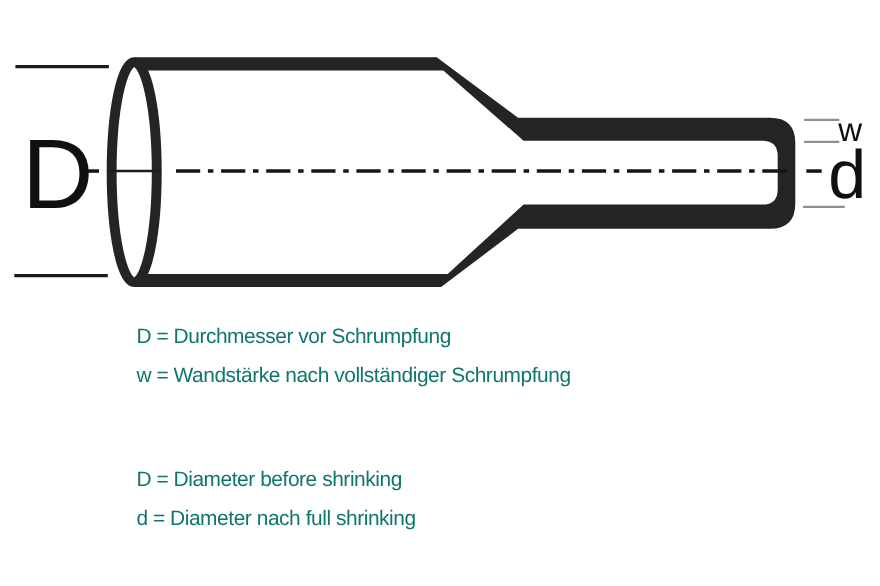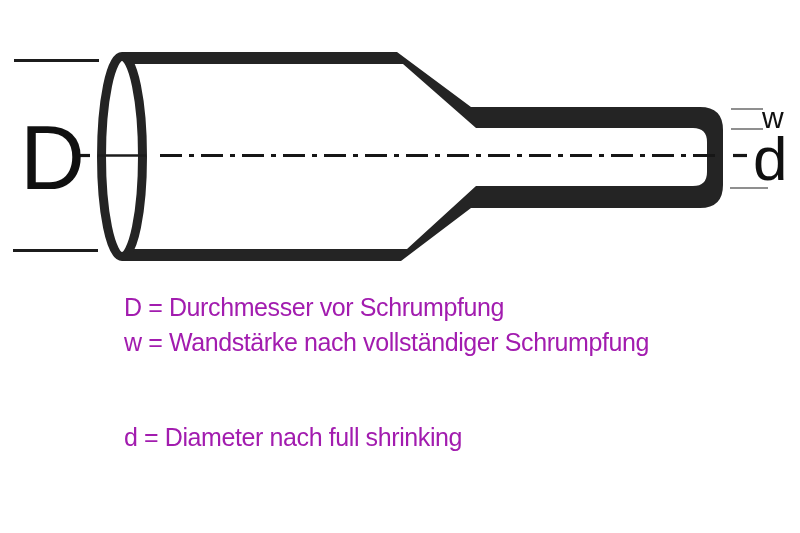--- a/index.html
+++ b/index.html
@@ -31,22 +31,22 @@
   .dim-dark    { stroke: #1c1c1c; stroke-width: 3; }
   .dim-gray    { stroke: #8f8f8f; stroke-width: 2; }
   .lbl         { fill: #101010; font-family: "Liberation Sans", sans-serif; }
   .lbl-D       { font-size: 90px; }
   .lbl-d       { font-size: 62px; }
   .lbl-w       { font-size: 30px; }
   
   .legend {
     position: absolute;
     left: 124px;
-    color: #a21caf;
-    font-size: 25px;
+    color: #0f766e;
+    font-size: 19px;
     letter-spacing: -0.4px;
     line-height: 34.5px;
     white-space: nowrap;
   }
   .legend-de { top: 290px; }
   .legend-en { top: 420px; }
 </style>
 </head>
 <body>
 
@@ -79,16 +79,17 @@
     <text class="lbl lbl-w" x="762" y="128">w</text>
     <text class="lbl lbl-d" x="753" y="180">d</text>
   </svg>
 
   <div class="legend legend-de">
     <div>D = Durchmesser vor Schrumpfung</div>
     <div>w = Wandstärke nach vollständiger Schrumpfung</div>
   </div>
 
   <div class="legend legend-en">
+    <div>D = Diameter before shrinking</div>
     <div>d = Diameter nach full shrinking</div>
   </div>
 
 </div>
 
 </body></html>

